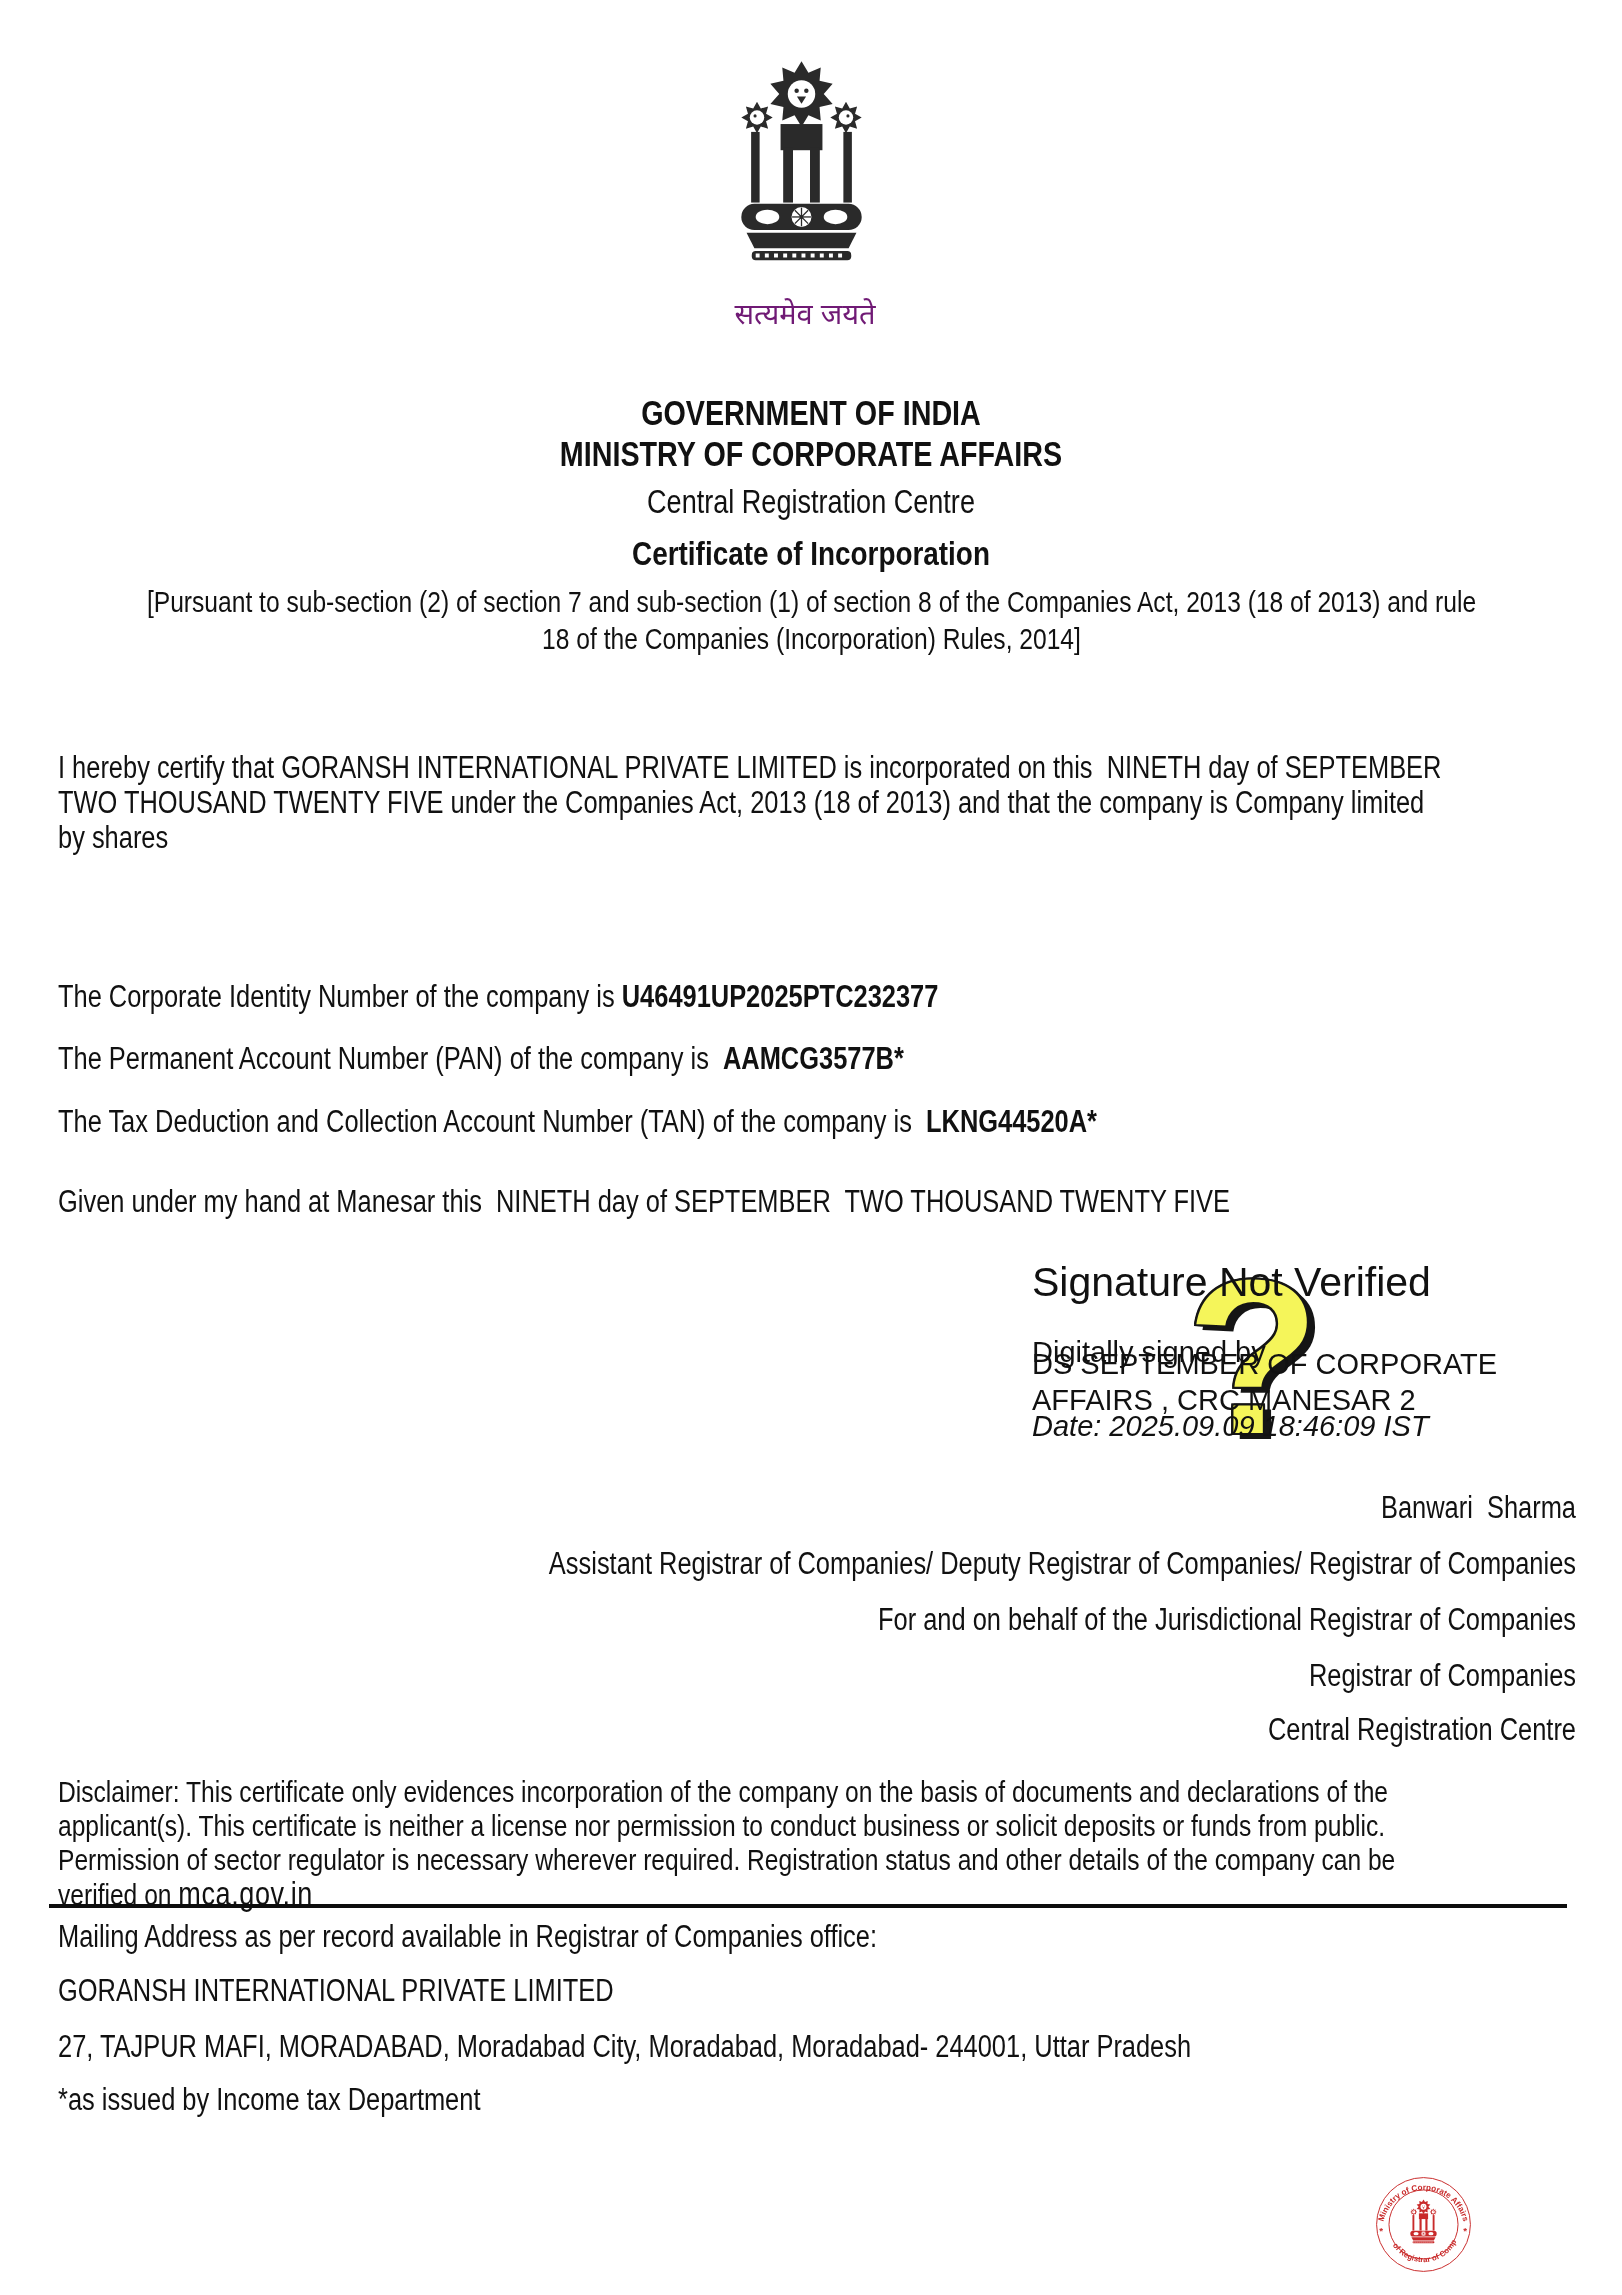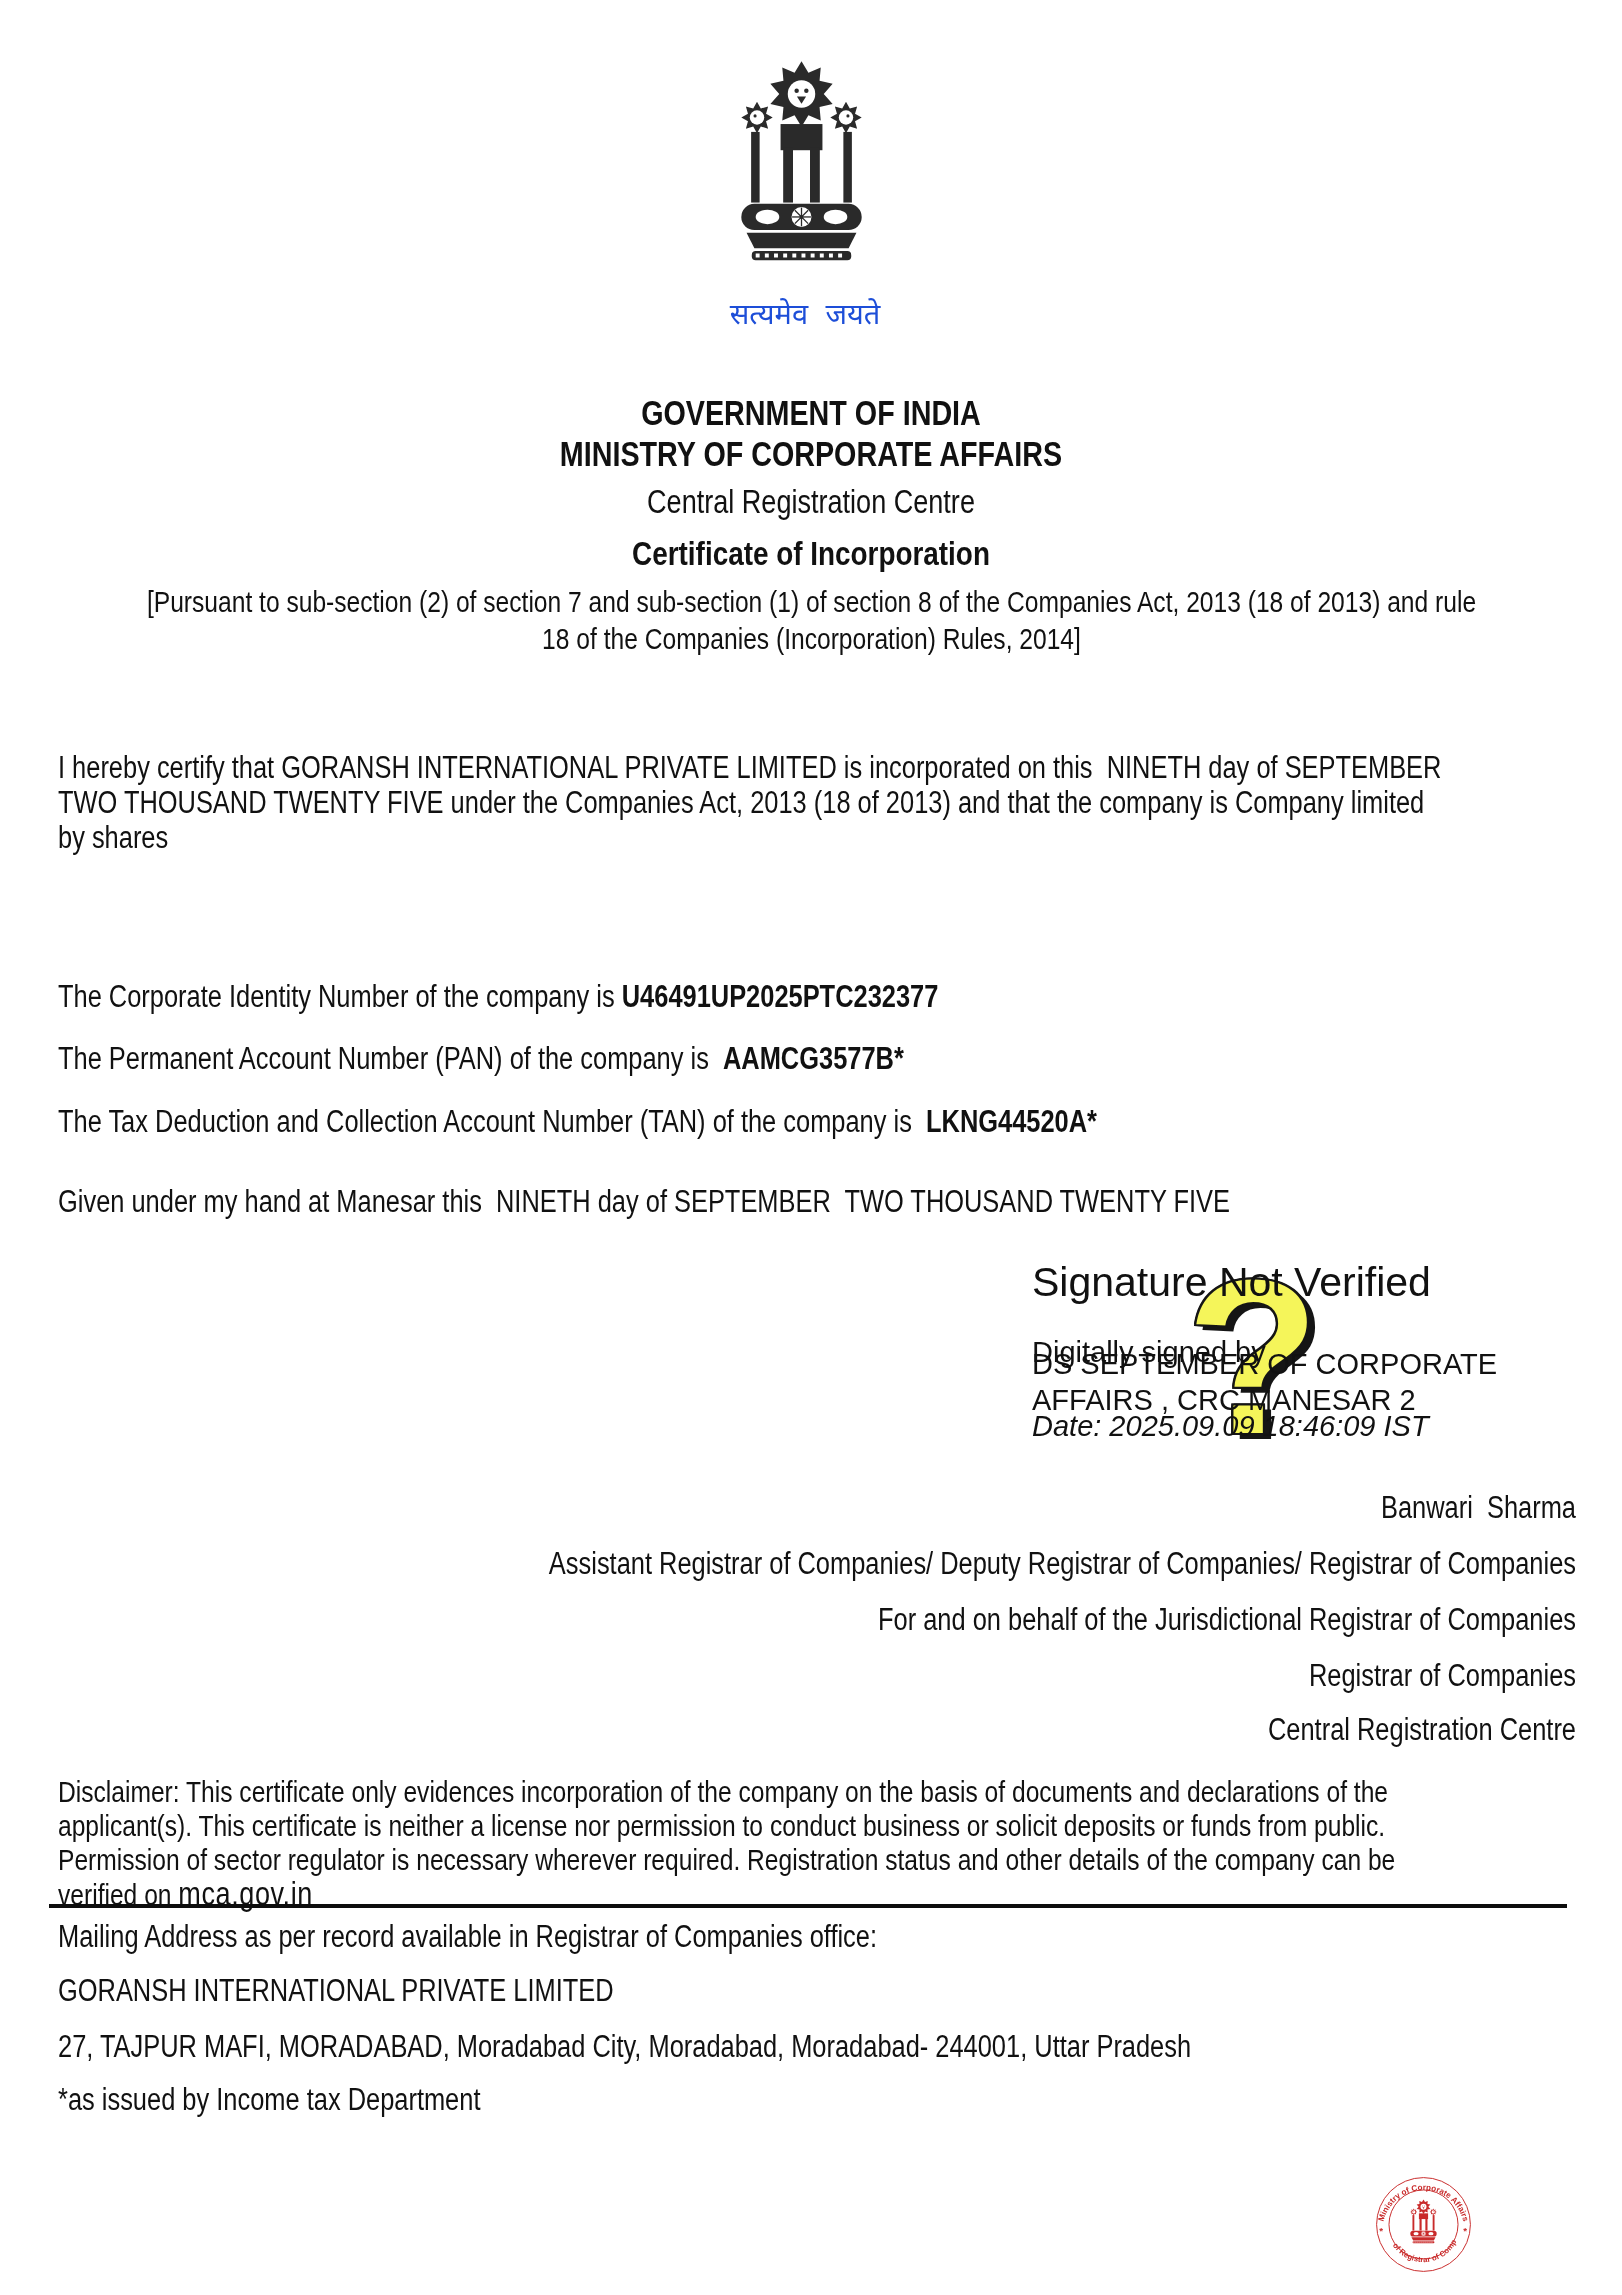--- a/index.html
+++ b/index.html
@@ -9,21 +9,21 @@
   .pre { white-space:pre-wrap; }
   .b { font-weight:bold; }
   
   .nL { transform:scaleX(0.82); transform-origin:0 0; width:1864px; }
   .nC { left:0; width:1622px; text-align:center; transform:scaleX(0.82); transform-origin:50% 0; }
   .nR { text-align:right; transform:scaleX(0.82); transform-origin:100% 0; width:1439px; right:46px; }
 
   
   #emblem { left:736px; top:56px; color:#2a2a2a; }
   #motto  { left:674px; top:293px; width:262px; text-align:center; font-size:29px;
-            font-family:Liberation Mono, monospace; color:#1d4ed8; }
+            font-family:Liberation Sans, sans-serif; color:#701a75; }
 
   
   #gov1   { top:393px; font-size:35px; font-weight:bold; }
   #gov2   { top:434px; font-size:35px; font-weight:bold; }
   #centre { top:483px; font-size:33px; }
   #title  { top:534px; font-size:34px; font-weight:bold; }
   #pursuant { top:583px; left:-137px; width:1897px; text-align:center; font-size:30px;
               line-height:37px; transform:scaleX(0.82); transform-origin:50% 0; }
 
   

